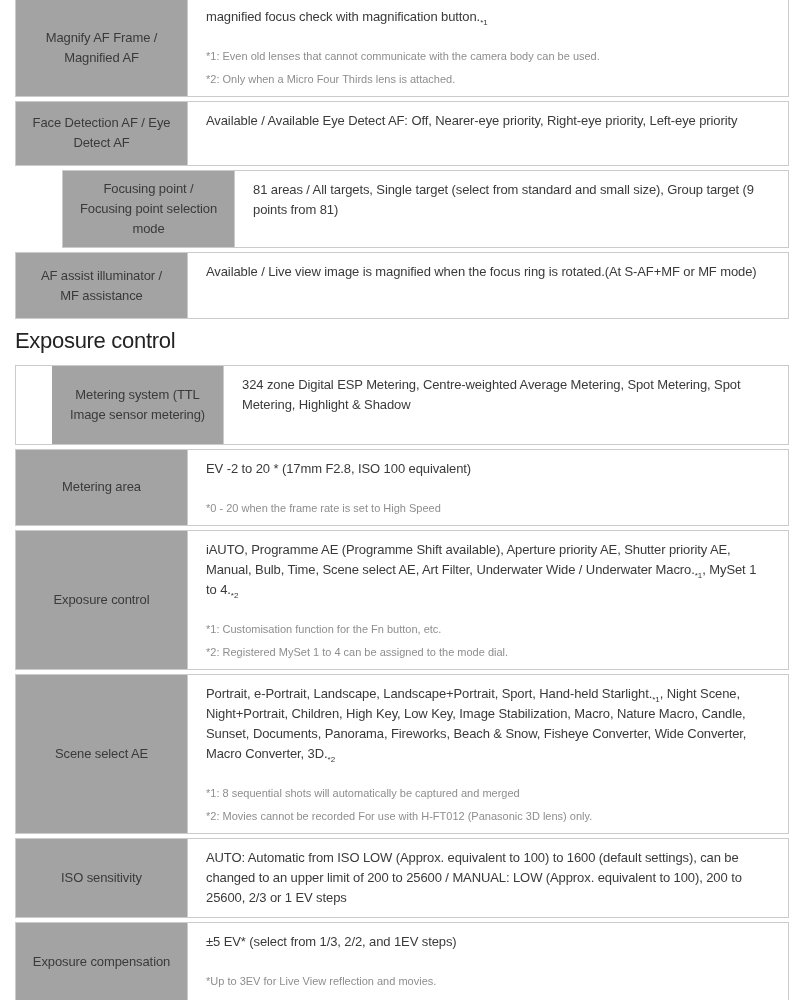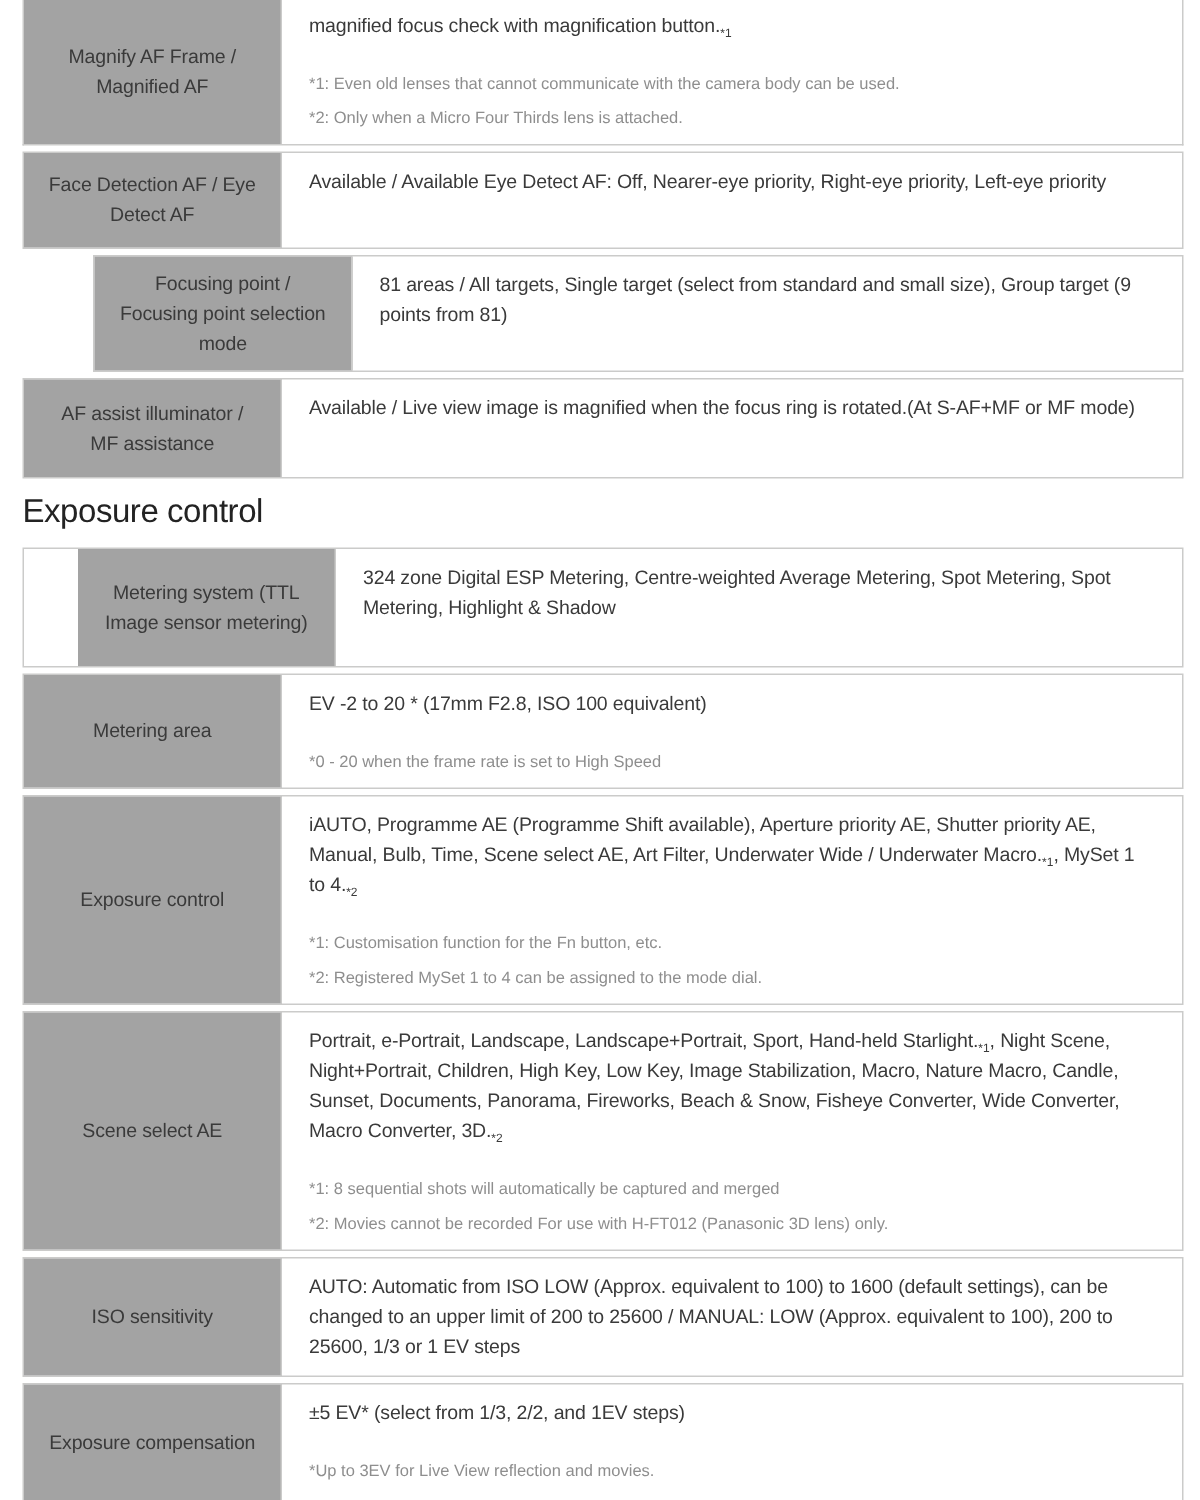--- a/index.html
+++ b/index.html
@@ -155,21 +155,21 @@
     <div class="spec-label">Scene select AE</div>
     <div class="spec-value">
           <div class="value-text">Portrait, e-Portrait, Landscape, Landscape+Portrait, Sport, Hand-held Starlight.<sub class="marker">*1</sub>, Night Scene, Night+Portrait, Children, High Key, Low Key, Image Stabilization, Macro, Nature Macro, Candle, Sunset, Documents, Panorama, Fireworks, Beach &amp; Snow, Fisheye Converter, Wide Converter, Macro Converter, 3D.<sub class="marker">*2</sub></div>
           <div class="footnote">*1: 8 sequential shots will automatically be captured and merged</div>
           <div class="footnote">*2: Movies cannot be recorded For use with H-FT012 (Panasonic 3D lens) only.</div>
         </div>
   </div>
       <div class="spec-row">
     <div class="spec-label">ISO sensitivity</div>
     <div class="spec-value">
-          <div class="value-text">AUTO: Automatic from ISO LOW (Approx. equivalent to 100) to 1600 (default settings), can be changed to an upper limit of 200 to 25600 / MANUAL: LOW (Approx. equivalent to 100), 200 to 25600, 1/3 or 1 EV steps</div>
+          <div class="value-text">AUTO: Automatic from ISO LOW (Approx. equivalent to 100) to 1600 (default settings), can be changed to an upper limit of 200 to 25600 / MANUAL: LOW (Approx. equivalent to 100), 200 to 25600, 2/3 or 1 EV steps</div>
         </div>
   </div>
       <div class="spec-row">
     <div class="spec-label">Exposure compensation</div>
     <div class="spec-value">
           <div class="value-text">±5 EV* (select from 1/3, 2/2, and 1EV steps)</div>
           <div class="footnote">*Up to 3EV for Live View reflection and movies.</div>
         </div>
   </div>
     </div>

